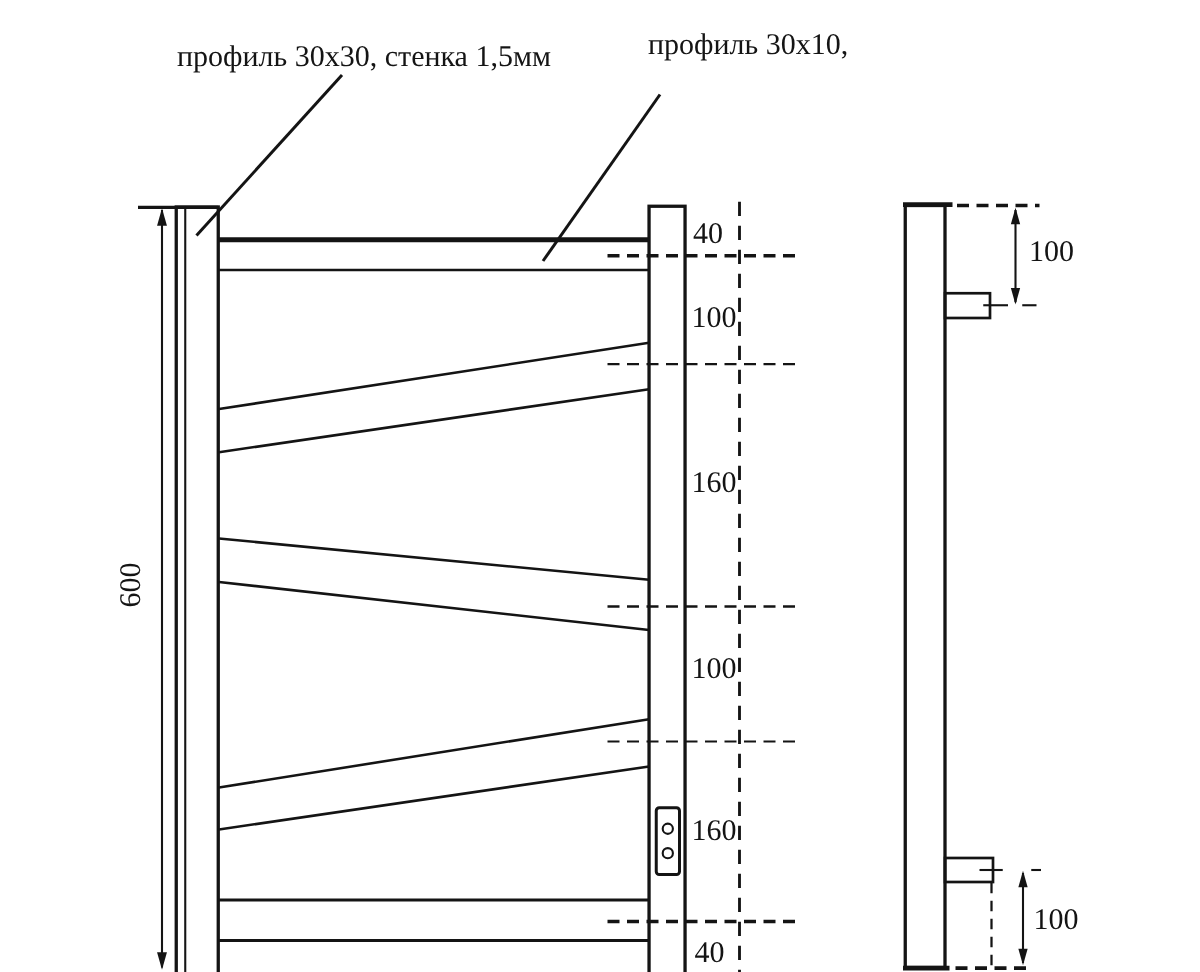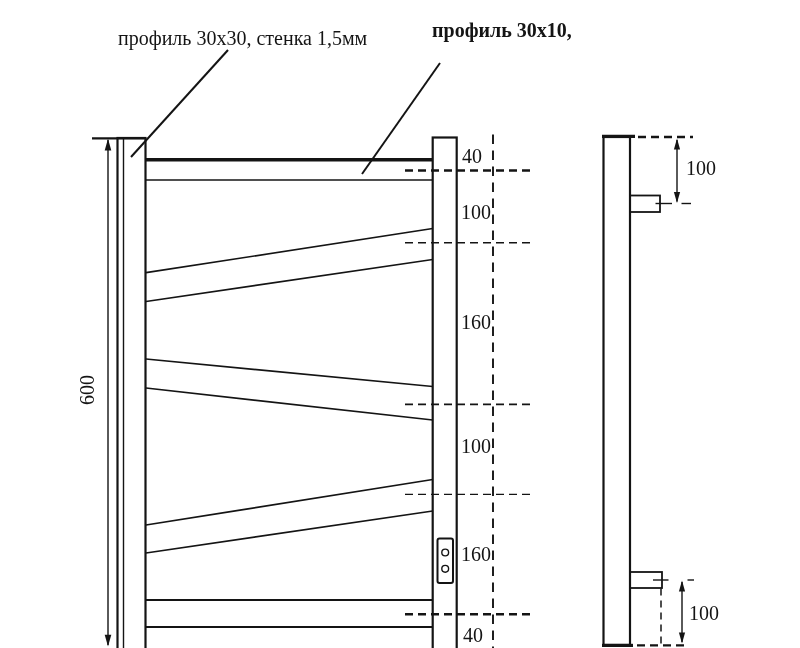--- a/index.html
+++ b/index.html
@@ -142,21 +142,21 @@
 
     <g>
       <line x1="682" y1="582" x2="682" y2="642" stroke-width="1.4"></line>
       <polygon points="682,580.5 678.9,591.5 685.1,591.5" fill="#141414" stroke="none"></polygon>
       <polygon points="682,643.5 678.9,632.5 685.1,632.5" fill="#141414" stroke="none"></polygon>
     </g>
   </svg>
 
   <div class="lbl callout" style="left:118px; top:27px;">профиль 30x30, стенка 1,5мм</div>
 
-  <div class="lbl callout" style="left:432px; top:19px;font-weight:bold;">
+  <div class="lbl callout" style="left:432px; top:19px;">
     <div>профиль 30x10,</div>
   </div>
 
   <div class="lbl dim-rot" style="left:70px; top:380px;">600</div>
 
   <div class="lbl dim" style="left:462px; top:146px;">40</div>
 
   <div class="lbl dim" style="left:461px; top:202px;">100</div>
 
   <div class="lbl dim" style="left:461px; top:312px;">160</div>

